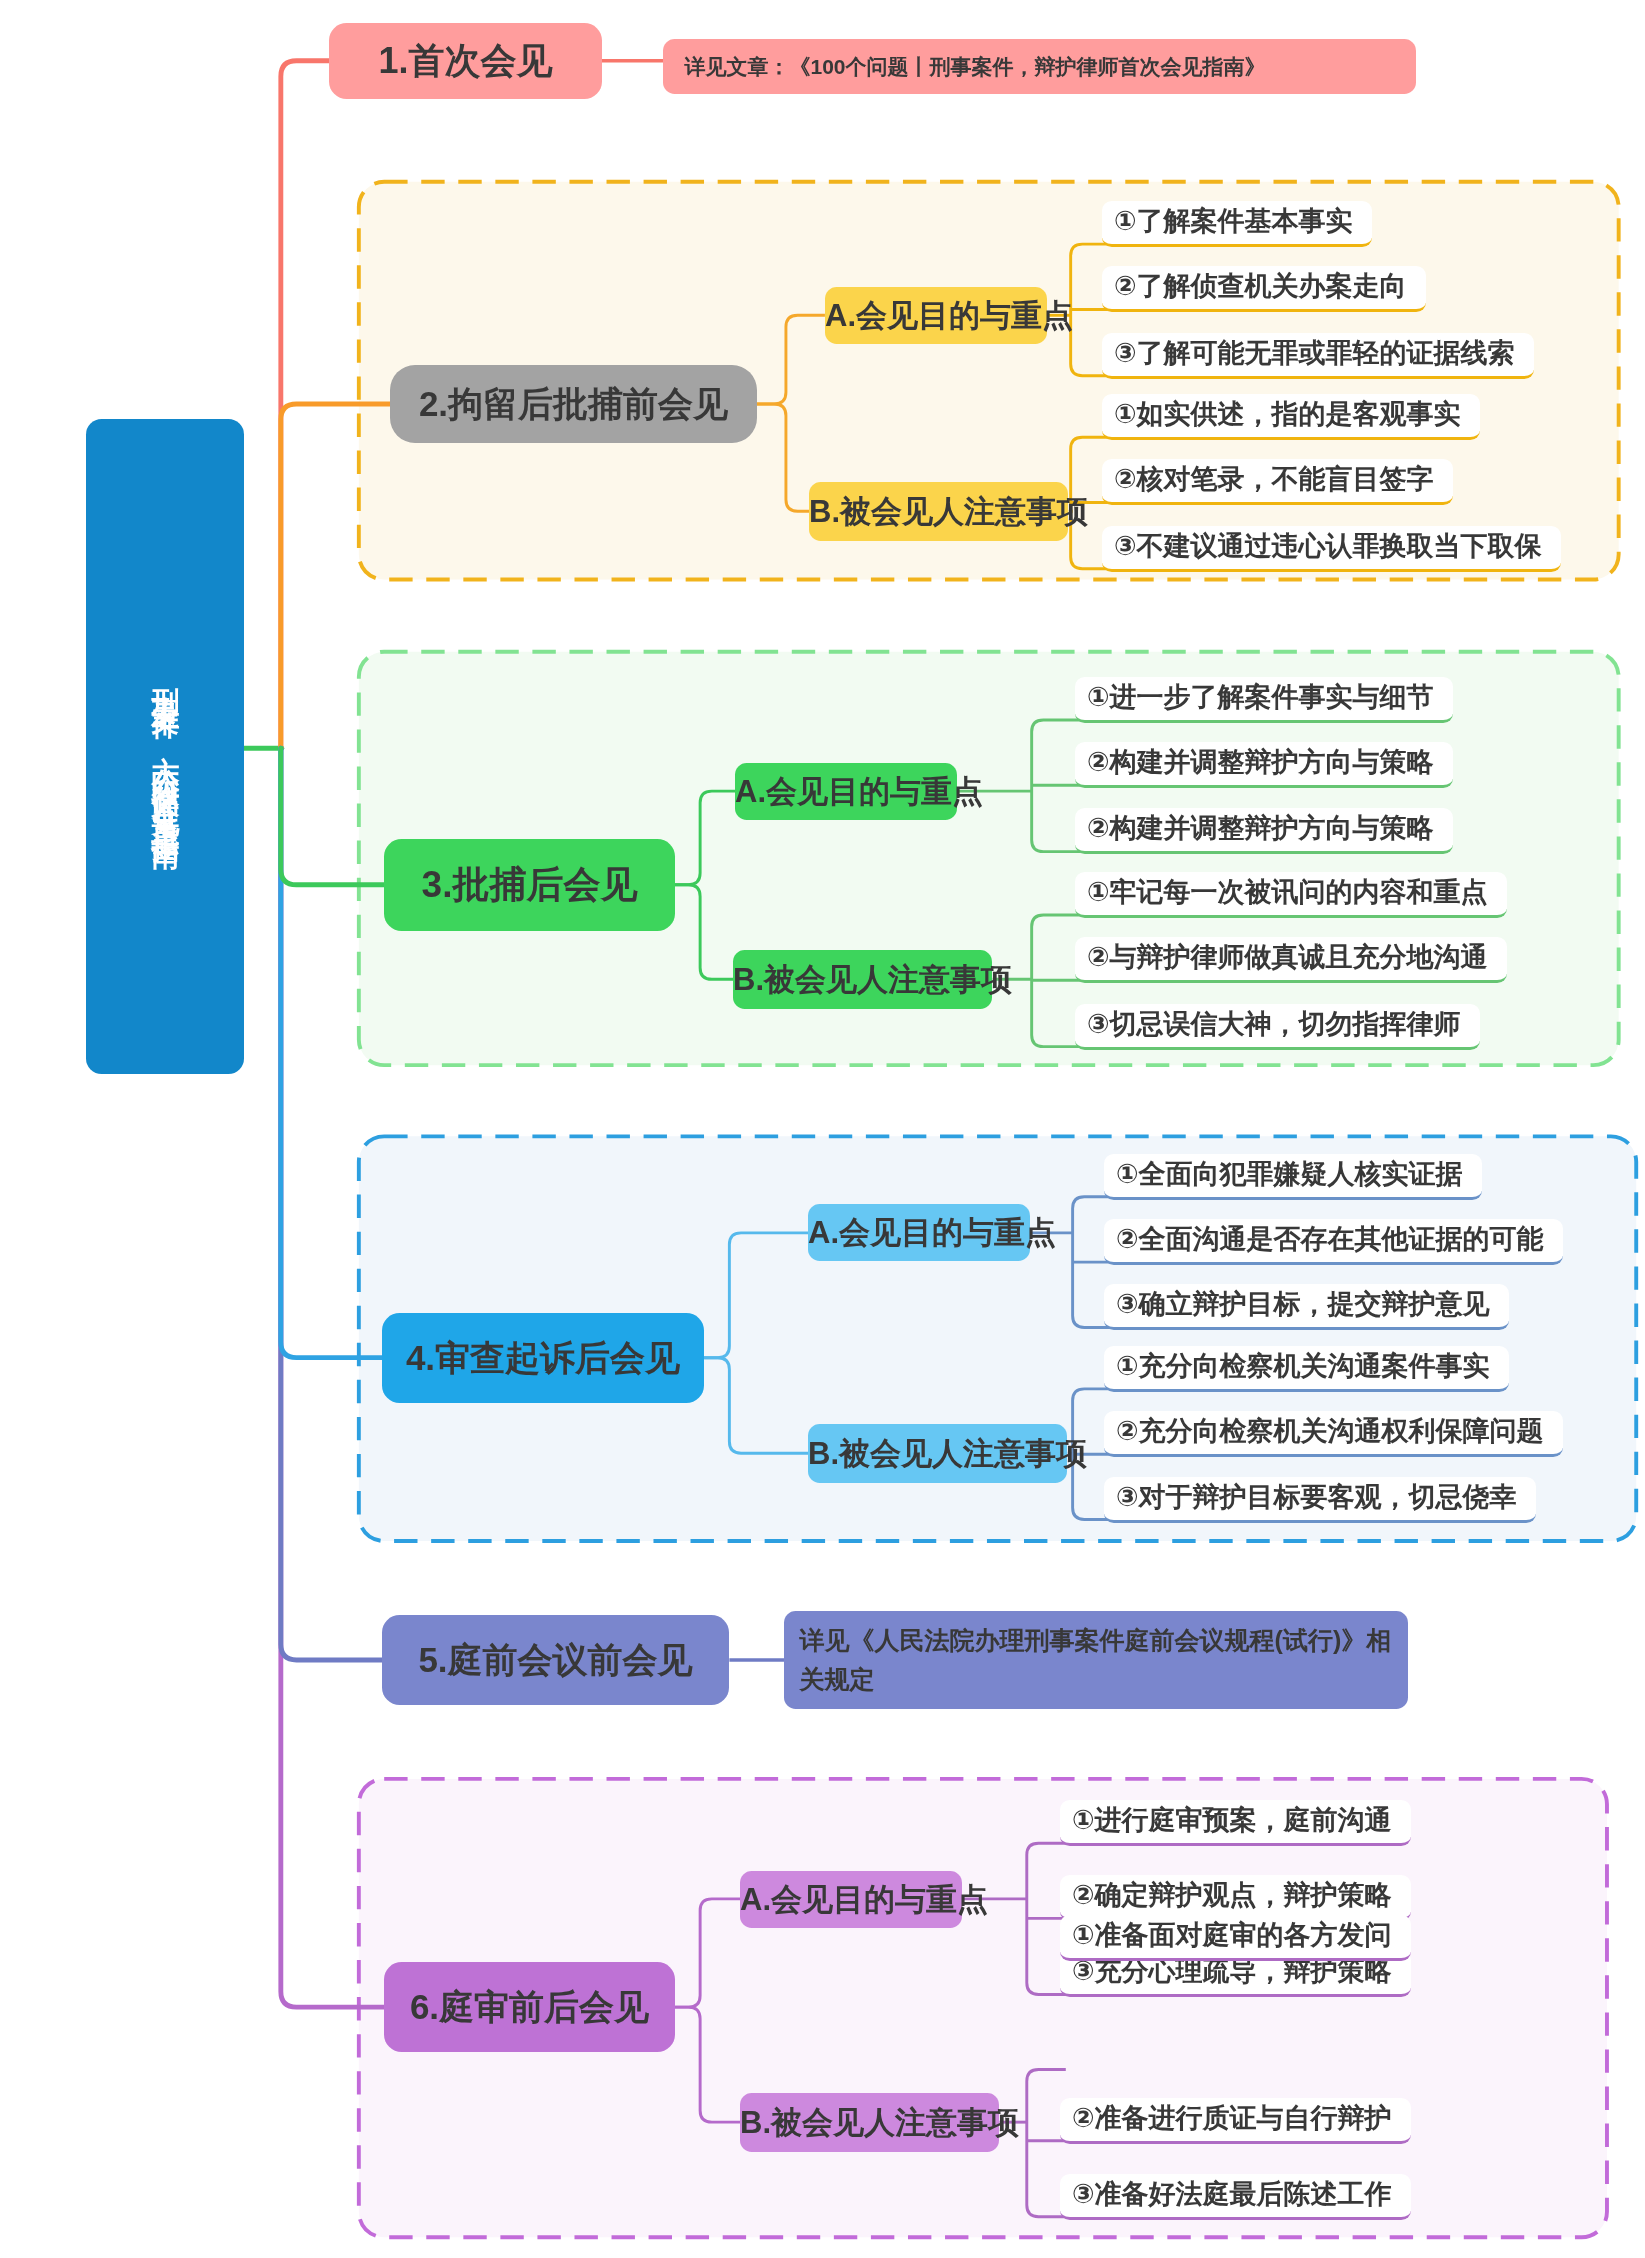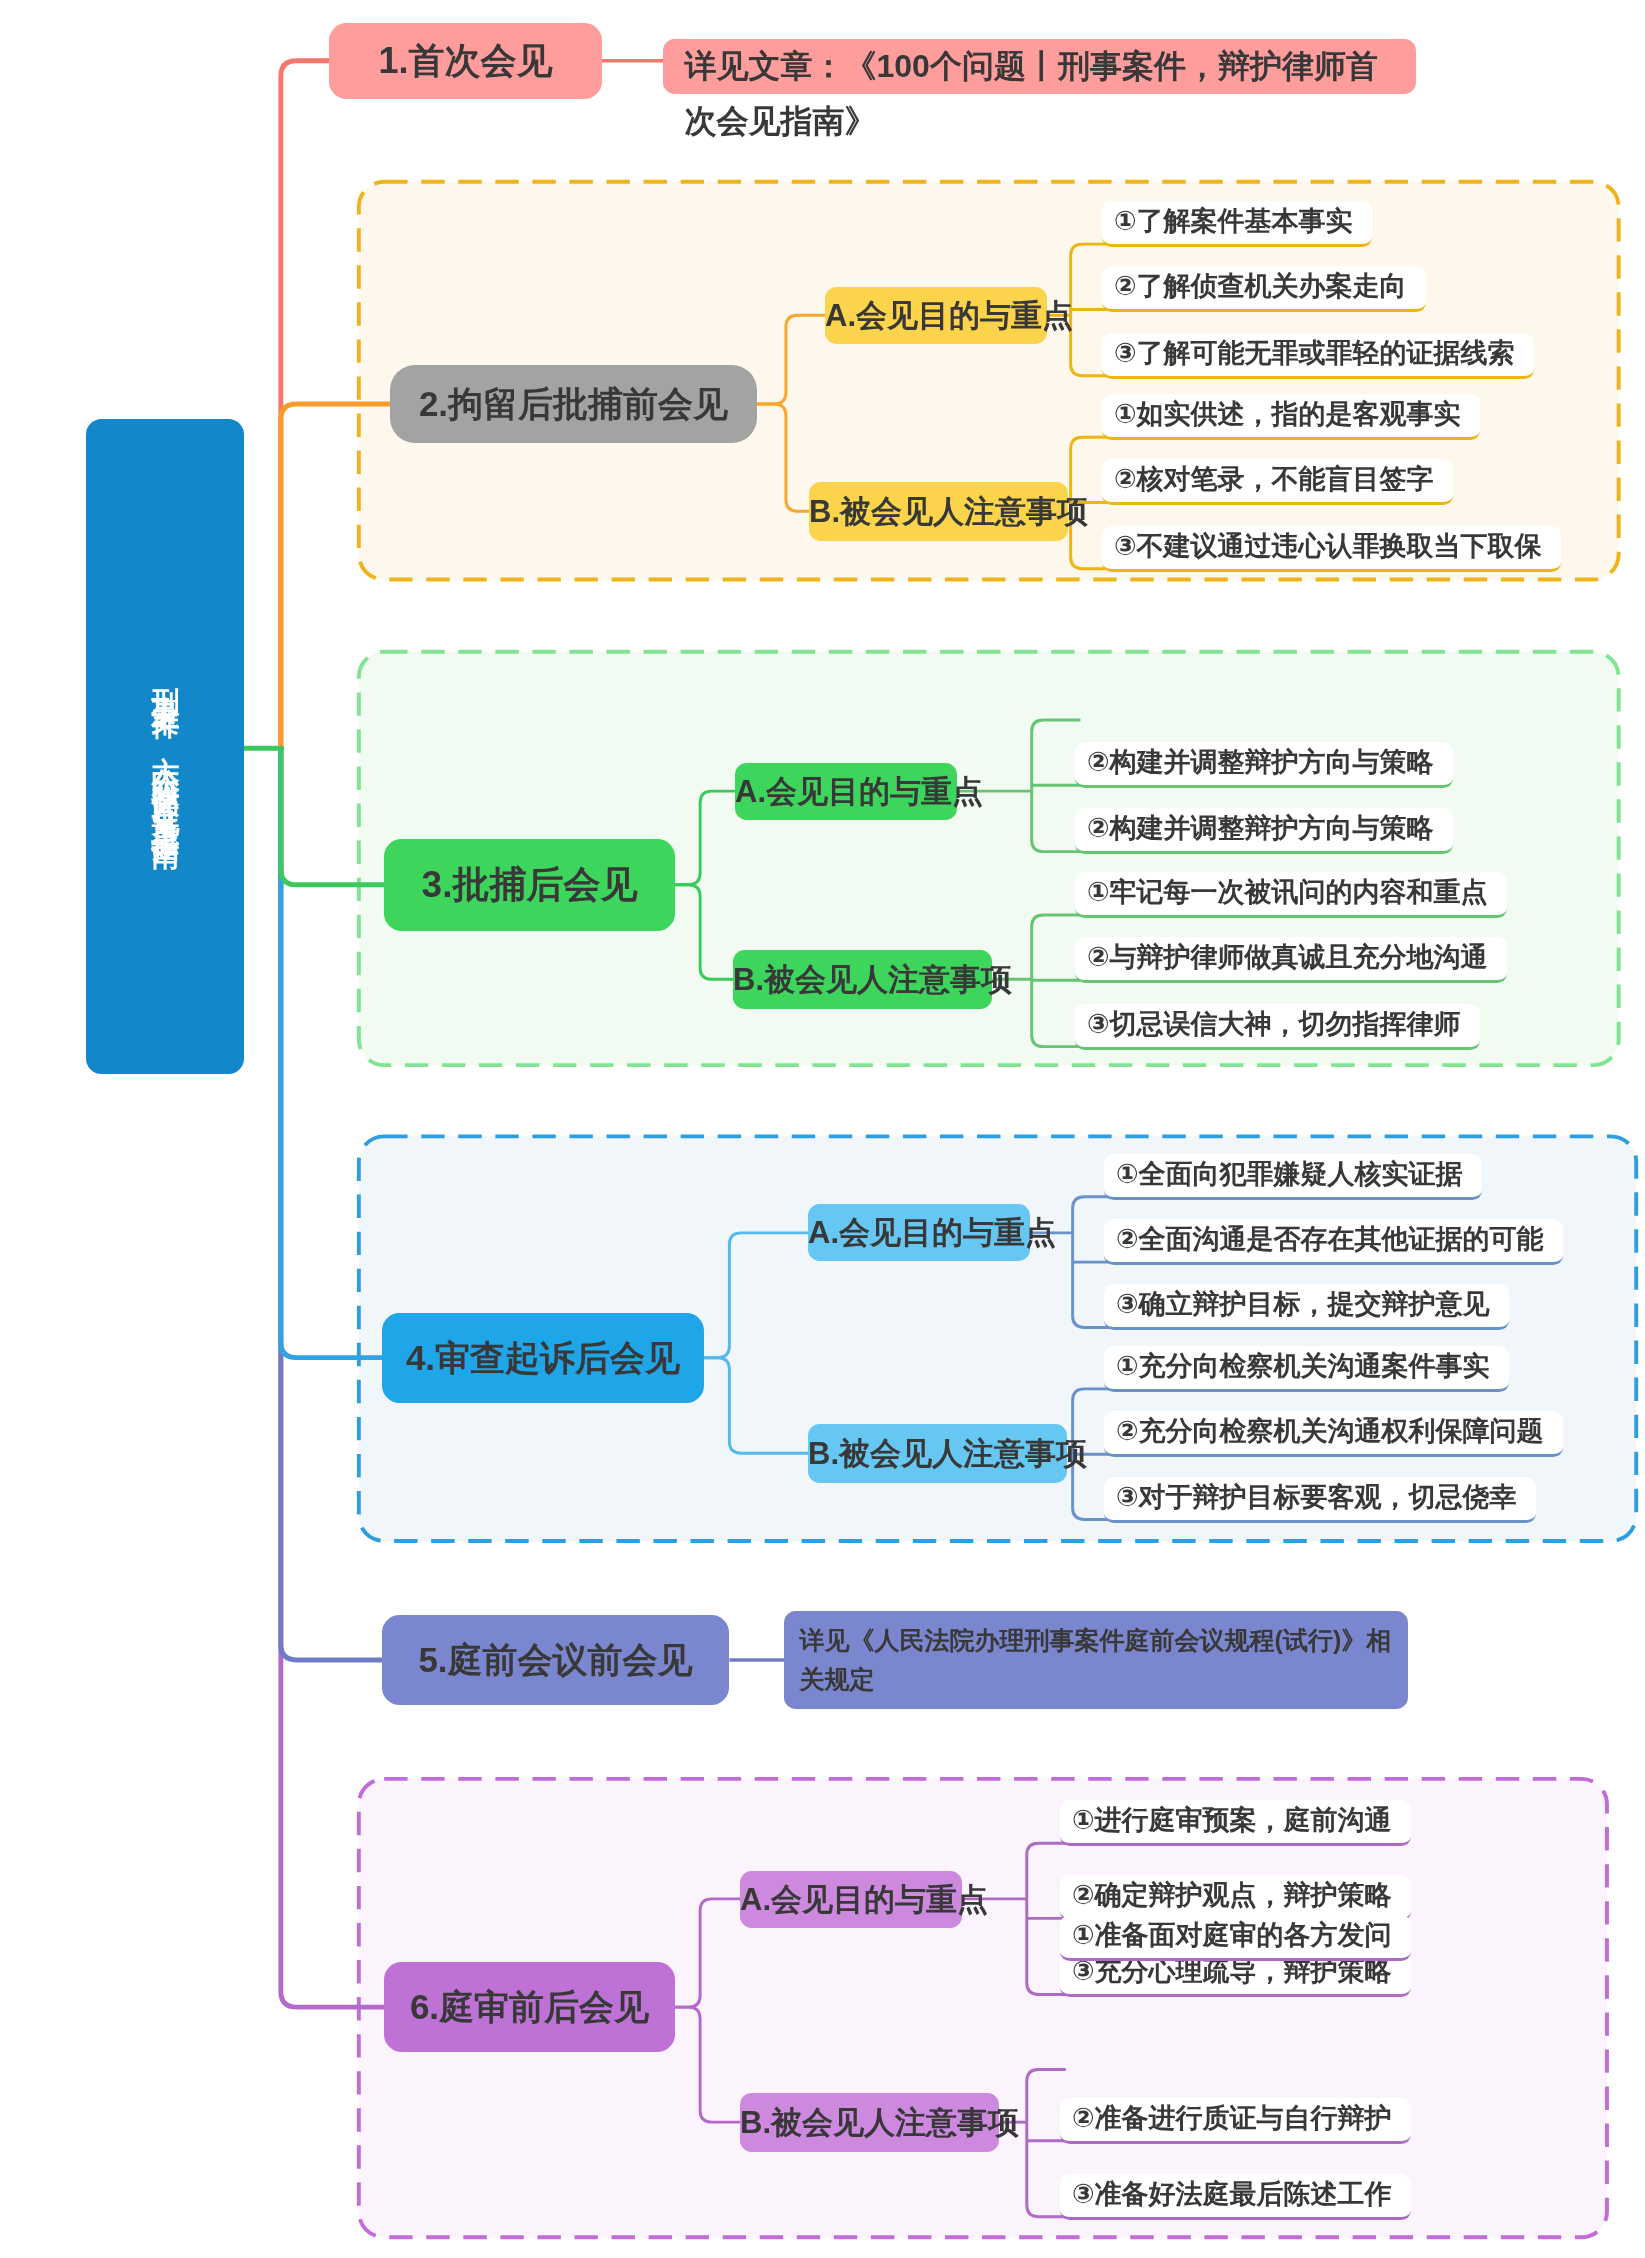--- a/index.html
+++ b/index.html
@@ -11,21 +11,21 @@
   .root{position:absolute;z-index:3;background:#1287CA;border-radius:15.6px;display:flex;
         align-items:center;justify-content:center;color:#ffffff;font-weight:bold;
         font-size:28px;writing-mode:vertical-lr;text-orientation:upright;letter-spacing:7.8px;}
   .n1{background:#FF9D9D;font-size:36px;}
   .n2{background:#a3a3a3;font-size:35px;border-radius:25px;}
   .n3{background:#3DD55C;font-size:37px;}
   .n4{background:#1FA6E8;font-size:35px;}
   .n5{background:#7A86CD;font-size:35px;}
   .n6{background:#BE72D5;font-size:35px;}
   .note{position:absolute;z-index:3;font-weight:bold;color:#383838;border-radius:11.7px;}
-  .note1{background:#FF9D9D;font-size:32px;line-height:55px;padding:0 21.5px;box-sizing:border-box;}
+  .note1{background:#FF9D9D;font-size:21px;line-height:55px;padding:0 21.5px;box-sizing:border-box;}
   .note5{background:#7A86CD;font-size:25px;line-height:39px;padding:9.8px 15.6px;box-sizing:border-box;}
   .sec{position:absolute;z-index:3;text-align:center;font-weight:bold;color:#383838;
        border-radius:11.7px;font-size:31px;white-space:nowrap;}
   .s2{background:#FBD44B;}
   .s3{background:#3DD55C;}
   .s4{background:#66C7F3;}
   .s6{background:#CD89DE;}
   .leaf{position:absolute;z-index:3;background:#ffffff;font-weight:bold;font-size:27px;
         color:#383838;white-space:nowrap;padding:6.8px 19.5px 8.8px 11.7px;border-radius:9.8px;line-height:27px;}
   .b2{border-bottom:3.9px solid #F0B40E;}
@@ -123,20 +123,21 @@
   <div class="leaf b2" style="left:1102px;top:201px;">①了解案件基本事实</div>
   <div class="leaf b2" style="left:1102px;top:266px;">②了解侦查机关办案走向</div>
   <div class="leaf b2" style="left:1102px;top:333px;">③了解可能无罪或罪轻的证据线索</div>
   <div class="leaf b2" style="left:1102px;top:394px;">①如实供述，指的是客观事实</div>
   <div class="leaf b2" style="left:1102px;top:459px;">②核对笔录，不能盲目签字</div>
   <div class="leaf b2" style="left:1102px;top:526px;">③不建议通过违心认罪换取当下取保</div>
 
   <div class="node n3" style="left:384px;top:839px;width:291px;height:92px;">3.批捕后会见</div>
   <div class="sec s3" style="left:735px;top:763px;width:222px;height:57px;line-height:57px;">A.会见目的与重点</div>
   <div class="sec s3" style="left:733px;top:950px;width:259px;height:59px;line-height:59px;">B.被会见人注意事项</div>
+  <div class="leaf b3" style="left:1075px;top:677px;">①进一步了解案件事实与细节</div>
   <div class="leaf b3" style="left:1075px;top:742px;">②构建并调整辩护方向与策略</div>
   <div class="leaf b3" style="left:1075px;top:808px;">②构建并调整辩护方向与策略</div>
   <div class="leaf b3" style="left:1075px;top:872px;">①牢记每一次被讯问的内容和重点</div>
   <div class="leaf b3" style="left:1075px;top:937px;">②与辩护律师做真诚且充分地沟通</div>
   <div class="leaf b3" style="left:1075px;top:1004px;">③切忌误信大神，切勿指挥律师</div>
 
   <div class="node n4" style="left:382px;top:1313px;width:322px;height:90px;">4.审查起诉后会见</div>
   <div class="sec s4" style="left:808px;top:1204px;width:222px;height:57px;line-height:57px;">A.会见目的与重点</div>
   <div class="sec s4" style="left:808px;top:1424px;width:259px;height:59px;line-height:59px;">B.被会见人注意事项</div>
   <div class="leaf b4" style="left:1104px;top:1154px;">①全面向犯罪嫌疑人核实证据</div>

